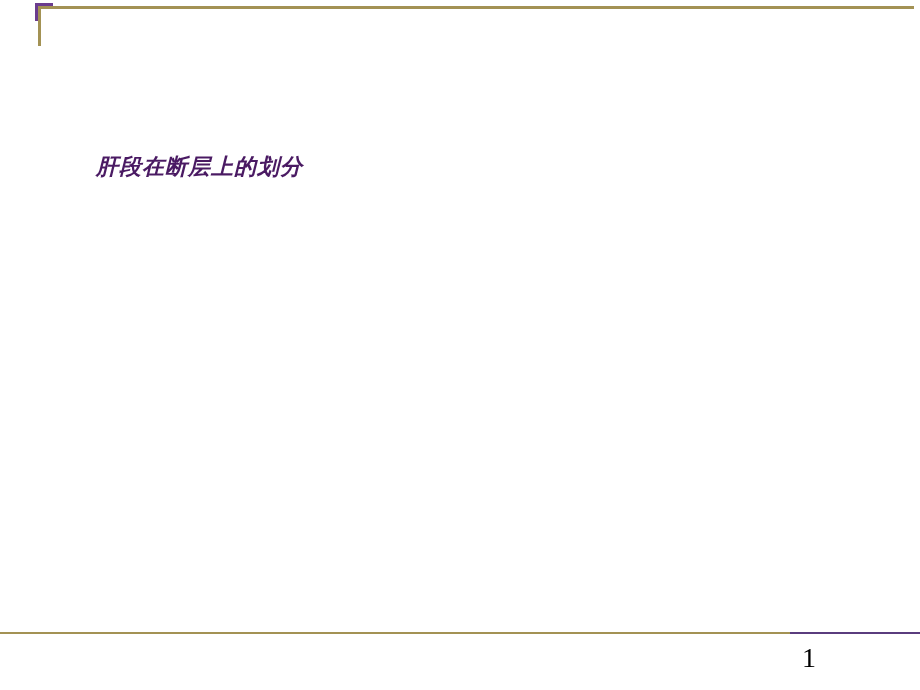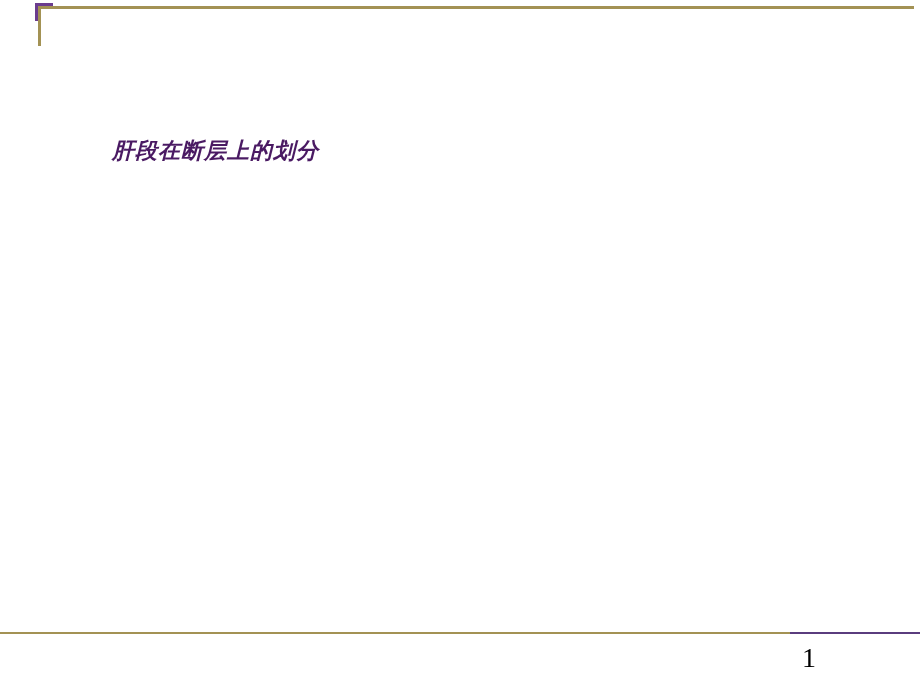--- a/index.html
+++ b/index.html
@@ -49,29 +49,28 @@
       content: "";
       position: absolute;
       top: -3px;
       left: -3px;
       width: 3px;
       height: 18px;
       background: #6b3c8e;
     }
     .title-text {
       position: absolute;
-      top: 136px;
+      top: 152px;
       left: 96px;
       font-family: "KaiTi", "STKaiti", "楷体", serif;
       font-size: 22px;
       font-weight: bold;
       font-style: italic;
       color: #4a1a63;
       letter-spacing: 1px;
-      margin-left: 16px;
     }
     .bottom-line {
       position: absolute;
       bottom: 56px;
       left: 0;
       width: 920px;
       height: 2px;
       background: #a39254;
     }
     .bottom-accent {

